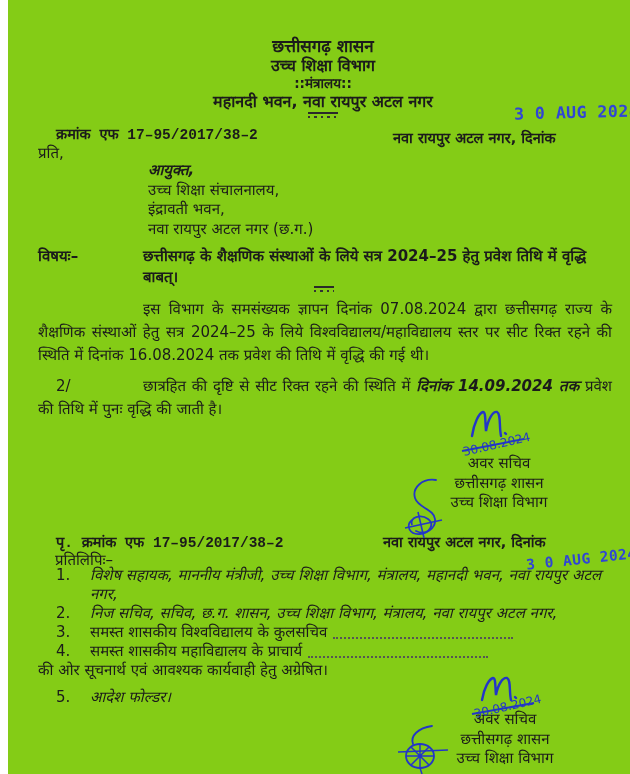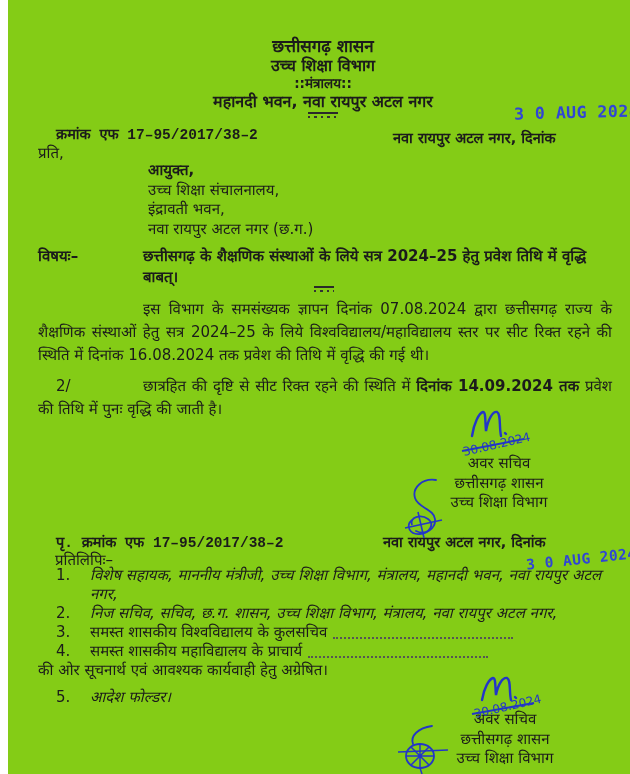--- a/index.html
+++ b/index.html
@@ -36,21 +36,21 @@
   .prati{top:142px;left:30px;font-size:15px;z-index:2;}
   .address{top:161px;left:140px;font-size:15px;line-height:19.5px;z-index:2;}
   .address .bold{font-weight:bold;}
   .subject{top:246px;left:30px;width:572px;z-index:2;font-size:15px;line-height:21px;font-weight:bold;display:flex;}
   .subject .slabel{flex:0 0 105px;}
   .subject .stext{flex:1;}
   .para{left:30px;width:574px;font-size:15px;line-height:23px;text-align:justify;z-index:2;}
   .para1{top:298px;text-indent:105px;}
   .para2{top:375px;}
   .p2num{display:inline-block;width:105px;padding-left:18px;box-sizing:border-box;}
-  .bold{font-weight:bold;}
+  .bold{font-weight:bold;font-style:italic;}
   
   .stamp{font-family:"DejaVu Sans Mono", monospace;font-weight:bold;color:#2f45d6;z-index:4;white-space:nowrap;}
   .stamp1{top:103px;left:506px;font-size:16.5px;letter-spacing:0.5px;transform:rotate(-1.5deg);}
   .stamp2{top:551px;left:518px;font-size:14.5px;letter-spacing:0.5px;transform:rotate(-6deg);}
   
   .signblock{width:170px;text-align:center;font-size:15px;line-height:19.5px;z-index:2;}
   .sign1{top:454px;left:406px;}
   .sign2{top:710px;left:412px;}
   .signblock .name{font-weight:bold;}
   .sigsvg{z-index:5;}

